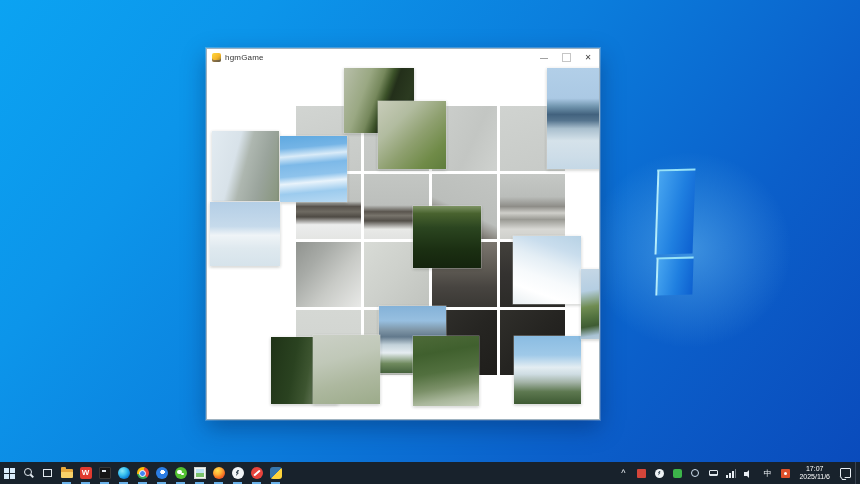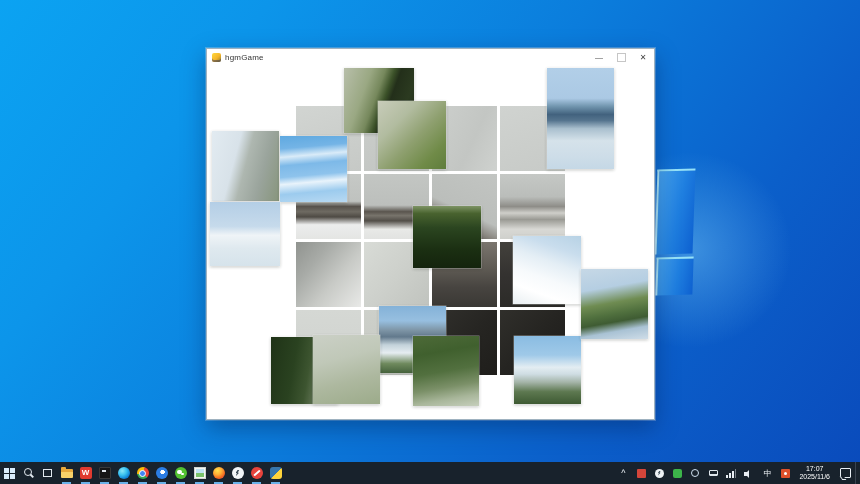--- a/index.html
+++ b/index.html
@@ -12,21 +12,21 @@
     background:linear-gradient(128deg,#0ba3f2 0%,#0c95ea 22%,#0b7ddc 48%,#0b5fca 74%,#0a4abb 100%);}
   .logo-glow{position:absolute;left:545px;top:110px;width:290px;height:280px;
     background:radial-gradient(closest-side,rgba(140,220,255,.38),rgba(140,220,255,0) 70%);}
   .pane{position:absolute;border-left:2px solid #b4ecfb;border-top:2px solid #96e2f8;
     background:linear-gradient(100deg,#47a5f0 0%,#1f7fe0 55%,#0d60d0 100%);
     transform:skewY(-2deeg);}
   .pane1{left:656px;top:169px;width:36px;height:83px;transform:skew(-2deg,-1.5deg);}
   .pane2{left:656px;top:257px;width:35px;height:36px;transform:skew(-2deg,-1.5deg);}
 
   
-  .window{position:absolute;left:206px;top:48px;width:449px;height:372px;background:#c4b5fd;
+  .window{position:absolute;left:206px;top:48px;width:394px;height:372px;background:#c4b5fd;
     border:1px solid #9fb2c0;box-sizing:border-box;
     box-shadow:0 8px 22px rgba(0,30,80,.40),0 0 0 1px rgba(255,255,255,.25);text-align:center;}
   .titlebar{position:absolute;left:0;top:0;right:0;height:17px;background:#ffffff;
     display:flex;align-items:center;border-bottom:1px solid #f0f0f0;}
   .app-icon{width:9px;height:9px;margin:0 4px 0 5px;border-radius:2px;
     background:linear-gradient(135deg,#ffd93e 0%,#f4b52a 55%,#8a7a30 100%);
     box-shadow:inset 0 -2px 0 rgba(60,60,90,.55);}
   .title-text{font-size:8px;color:#333;letter-spacing:.2px;}
   .win-controls{margin-left:auto;display:flex;align-items:center;height:100%;}
   .wc{width:22px;height:100%;display:flex;align-items:center;justify-content:center;

